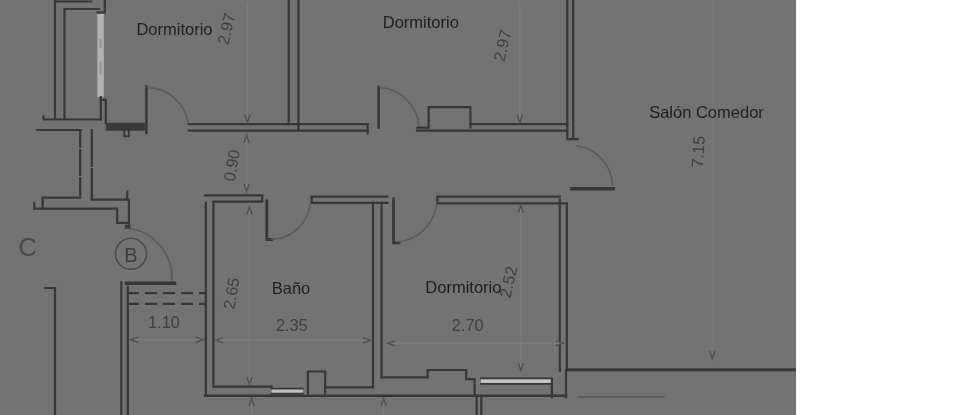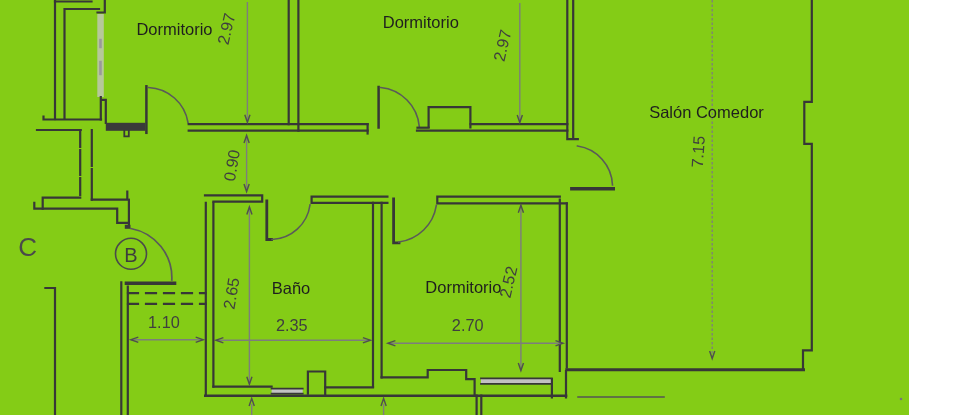--- a/index.html
+++ b/index.html
@@ -1,16 +1,16 @@
 <!DOCTYPE html>
 <html><head>
 <meta charset="utf-8">
 <style>
   html,body{margin:0;padding:0;background:#ffffff;}
-  #plan{width:909px;height:415px;position:relative;overflow:hidden;background:#84cc16;text-decoration:underline;}
+  #plan{width:796px;height:415px;position:relative;overflow:hidden;background:#737373;text-decoration:underline;}
   svg{display:block;filter:blur(0.35px);}
   text{font-family:"Liberation Sans", sans-serif;}
   .room{font-size:16.5px;fill:#1f1f1f;text-anchor:middle;}
   .dim{font-size:16.3px;fill:#3f3f3f;text-anchor:middle;}
 </style>
 </head>
 <body>
 
 <div id="plan">
 <svg width="960" height="415" viewBox="0 0 960 415" xmlns="http://www.w3.org/2000/svg">

